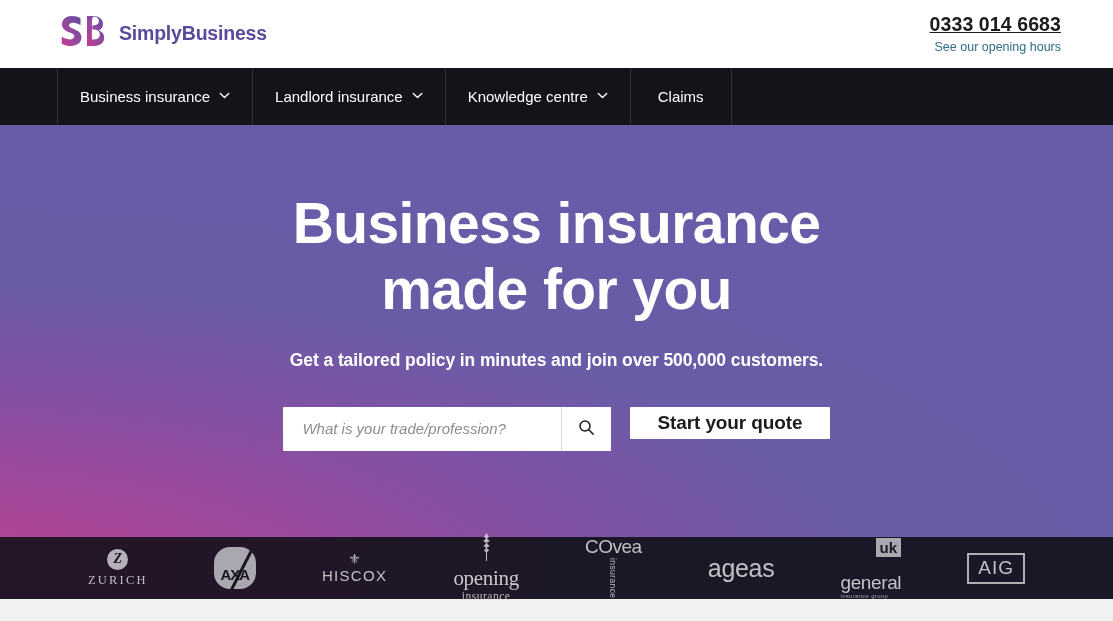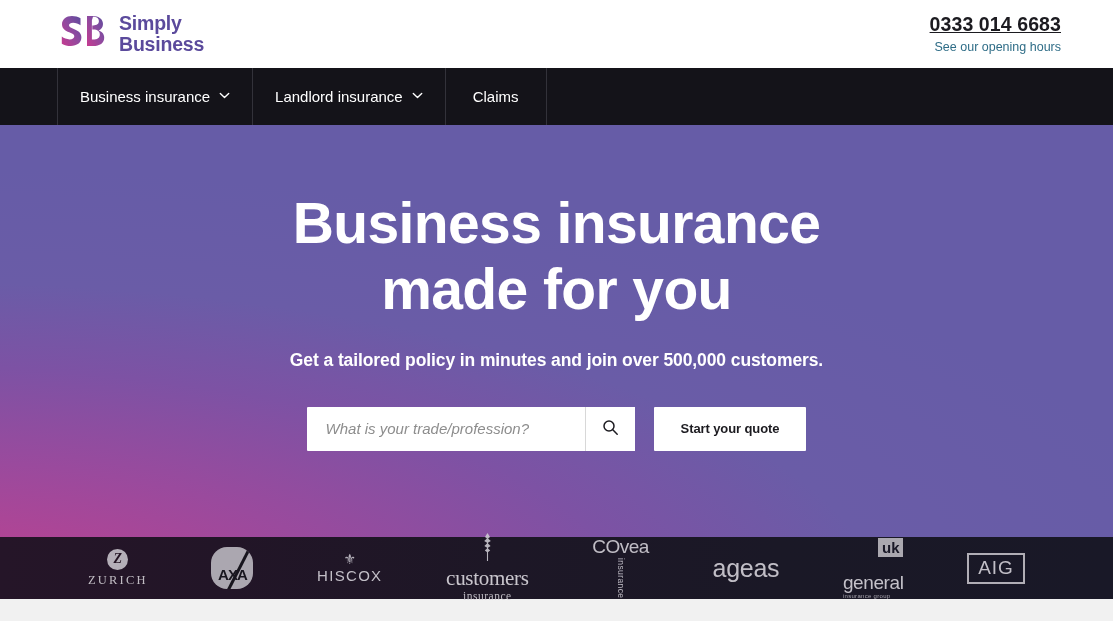--- a/index.html
+++ b/index.html
@@ -23,21 +23,21 @@
   }
   .brand {
     display: flex;
     align-items: center;
     gap: 9px;
     text-decoration: none;
   }
   .brand-mark { display: block; }
   .brand-words {
     display: flex;
-    flex-direction: column;
+    flex-direction: row;
     line-height: 1.08;
   }
   .brand-words span {
     font-size: 19.5px;
     font-weight: 700;
     color: #5b4a9c;
     letter-spacing: -0.2px;
   }
   .contact {
     text-align: right;
@@ -153,26 +153,26 @@
     width: 50px;
     background: #ffffff;
     border: none;
     border-left: 1px solid #d8d8d8;
     display: flex;
     align-items: center;
     justify-content: center;
     cursor: pointer;
   }
   .quote-btn {
-    height: 44px;
+    height: 32px;
     background: #ffffff;
     border: none;
     border-radius: 1px;
     padding: 0 27px;
-    font-size: 13px;
+    font-size: 19px;
     font-weight: 700;
     color: #1c1b20;
     font-family: "Liberation Sans", sans-serif;
     cursor: pointer;
     letter-spacing: -0.1px;
   }
 
   
   .logostrip {
     height: 62px;
@@ -331,20 +331,28 @@
 
   <a class="nav-item" href="#">
     <span>Landlord insurance</span>
     <span class="chev">
       <svg width="11" height="11" viewBox="0 0 11 11">
           <path d="M1.3 3.6 5.5 7.6 9.7 3.6" fill="none" stroke="#fff" stroke-width="1.4" stroke-linecap="round" stroke-linejoin="round"></path>
         </svg>
     </span>
   </a>
 
+  <a class="nav-item" href="#">
+    <span>Knowledge centre</span>
+    <span class="chev">
+      <svg width="11" height="11" viewBox="0 0 11 11">
+          <path d="M1.3 3.6 5.5 7.6 9.7 3.6" fill="none" stroke="#fff" stroke-width="1.4" stroke-linecap="round" stroke-linejoin="round"></path>
+        </svg>
+    </span>
+  </a>
 
 
   <a class="nav-item wide" href="#">
     <span>Claims</span>
   </a>
 
 </nav>
 
 <section class="hero">
   <h1>
@@ -393,21 +401,21 @@
     <span class="wheat">
       <svg width="11" height="30" viewBox="0 0 11 30">
         <line x1="5.5" y1="4" x2="5.5" y2="29" stroke="#cfccd4" stroke-width="1.1"></line>
         <path d="M5.5 1 3 5l2.5 2 2.5-2z" fill="#cfccd4"></path>
         <path d="M5.5 6 2.2 9l3.3 2 3.3-2z" fill="#cfccd4"></path>
         <path d="M5.5 11 2.4 14l3.1 2 3.1-2z" fill="#cfccd4"></path>
         <path d="M5.5 16 2.8 18.6l2.7 1.8 2.7-1.8z" fill="#cfccd4"></path>
       </svg>
     </span>
     <span class="mw">
-      <span class="m1">customers</span>
+      <span class="m1">opening</span>
       <span class="m2">insurance</span>
     </span>
   </div>
 
   <div class="logo-cell l-covea">
     <span class="cv">
       <span class="c1">CO</span>
       <span class="c2">vea</span>
     </span>
     <span class="vert">insurance</span>

